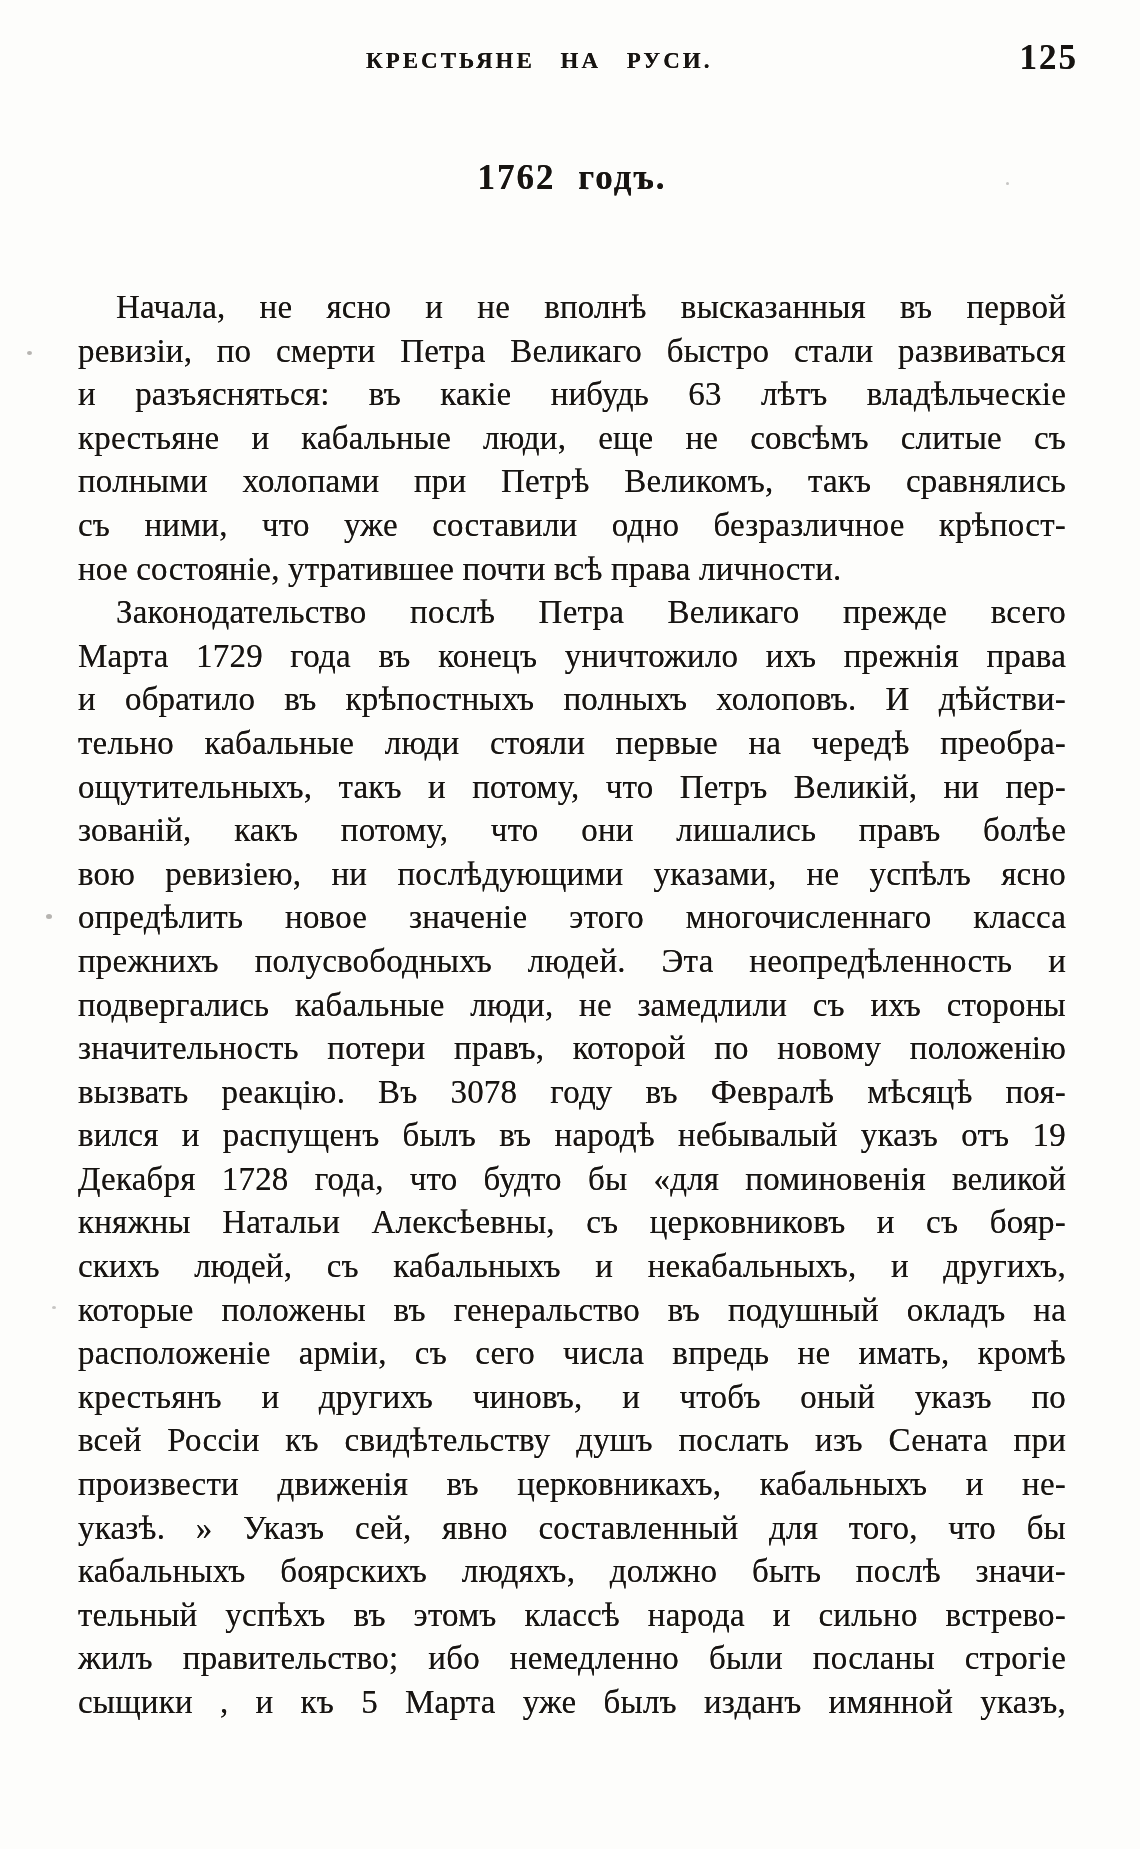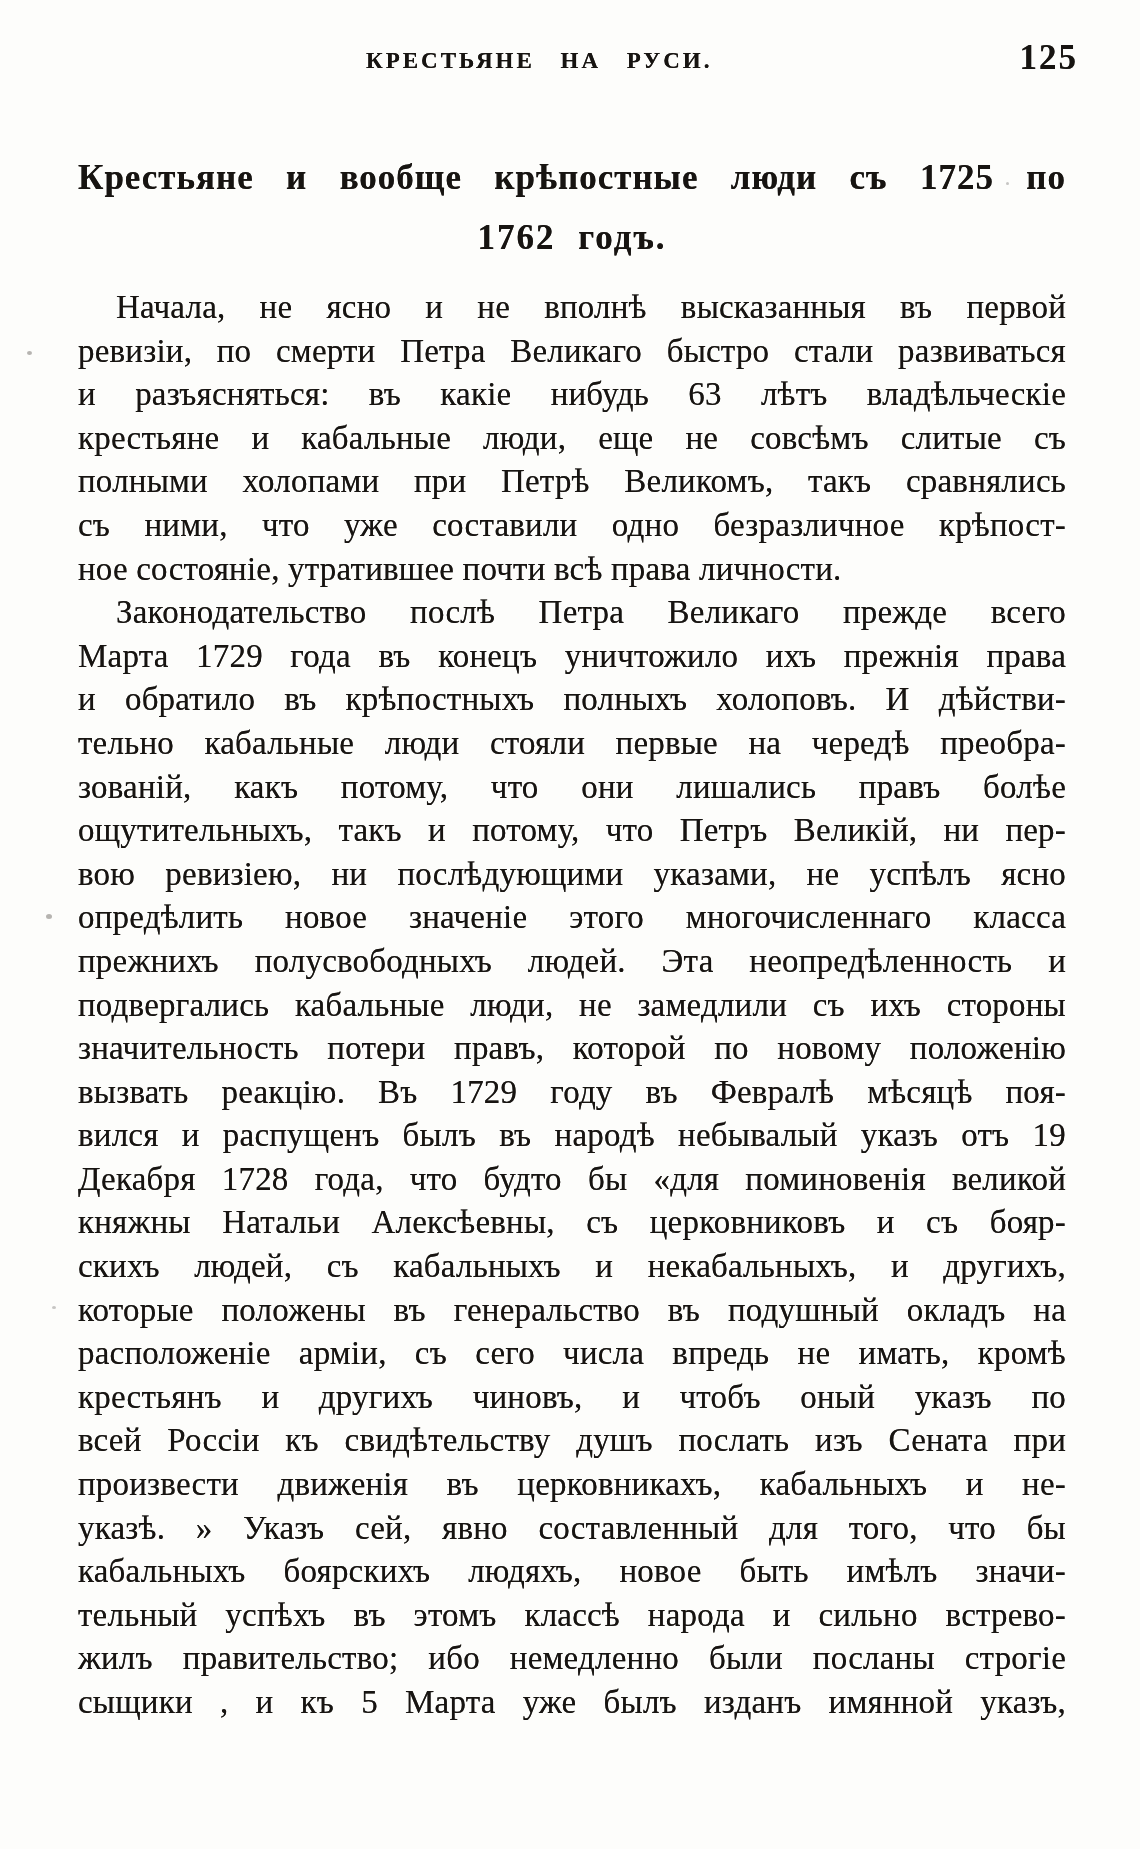--- a/index.html
+++ b/index.html
@@ -80,57 +80,56 @@
 <body>
 
 <div class="page">
 
   <div class="running-header">
     <span class="rh-title">КРЕСТЬЯНЕ НА РУСИ.</span>
     <span class="page-number">125</span>
   </div>
 
   <div class="chapter-title">
-    <div class="title-line-1">Крестьяне и вообще крѣпостные люди съ 1725 по</div>
     <div class="title-line-2">1762 годъ.</div>
   </div>
 
   <div class="body-text">
 
     <div class="line indent">Начала, не ясно и не вполнѣ высказанныя въ первой</div>
     <div class="line">ревизіи, по смерти Петра Великаго быстро стали развиваться</div>
     <div class="line">и разъясняться: въ какіе нибудь 63 лѣтъ владѣльческіе</div>
     <div class="line">крестьяне и кабальные люди, еще не совсѣмъ слитые съ</div>
     <div class="line">полными холопами при Петрѣ Великомъ, такъ сравнялись</div>
     <div class="line">съ ними, что уже составили одно безразличное крѣпост-</div>
     <div class="line para-end">ное состояніе, утратившее почти всѣ права личности.</div>
 
     <div class="line indent">Законодательство послѣ Петра Великаго прежде всего</div>
     <div class="line">Марта 1729 года въ конецъ уничтожило ихъ прежнія права</div>
     <div class="line">и обратило въ крѣпостныхъ полныхъ холоповъ. И дѣйстви-</div>
     <div class="line">тельно кабальные люди стояли первые на чередѣ преобра-</div>
+    <div class="line">ощутительныхъ, такъ и потому, что Петръ Великій, ни пер-</div>
     <div class="line">зованій, какъ потому, что они лишались правъ болѣе</div>
-    <div class="line">ощутительныхъ, такъ и потому, что Петръ Великій, ни пер-</div>
     <div class="line">вою ревизіею, ни послѣдующими указами, не успѣлъ ясно</div>
     <div class="line">опредѣлить новое значеніе этого многочисленнаго класса</div>
     <div class="line">прежнихъ полусвободныхъ людей. Эта неопредѣленность и</div>
     <div class="line">подвергались кабальные люди, не замедлили съ ихъ стороны</div>
     <div class="line">значительность потери правъ, которой по новому положенію</div>
-    <div class="line">вызвать реакцію. Въ 1729 году въ Февралѣ мѣсяцѣ поя-</div>
+    <div class="line">вызвать реакцію. Въ 3078 году въ Февралѣ мѣсяцѣ поя-</div>
     <div class="line">вился и распущенъ былъ въ народѣ небывалый указъ отъ 19</div>
     <div class="line">Декабря 1728 года, что будто бы «для поминовенія великой</div>
     <div class="line">княжны Натальи Алексѣевны, съ церковниковъ и съ бояр-</div>
     <div class="line">скихъ людей, съ кабальныхъ и некабальныхъ, и другихъ,</div>
     <div class="line">которые положены въ генеральство въ подушный окладъ на</div>
     <div class="line">расположеніе арміи, съ сего числа впредь не имать, кромѣ</div>
     <div class="line">крестьянъ и другихъ чиновъ, и чтобъ оный указъ по</div>
     <div class="line">всей Россіи къ свидѣтельству душъ послать изъ Сената при</div>
     <div class="line">произвести движенія въ церковникахъ, кабальныхъ и не-</div>
     <div class="line">указѣ. » Указъ сей, явно составленный для того, что бы</div>
-    <div class="line">кабальныхъ боярскихъ людяхъ, новое быть имѣлъ значи-</div>
+    <div class="line">кабальныхъ боярскихъ людяхъ, должно быть послѣ значи-</div>
     <div class="line">тельный успѣхъ въ этомъ классѣ народа и сильно встрево-</div>
     <div class="line">жилъ правительство; ибо немедленно были посланы строгіе</div>
     <div class="line">сыщики , и къ 5 Марта уже былъ изданъ имянной указъ,</div>
   </div>
 
   <div class="speck speck-1"></div>
   <div class="speck speck-2"></div>
   <div class="speck speck-3"></div>
   <div class="speck speck-4"></div>
   <div class="speck speck-5"></div>

